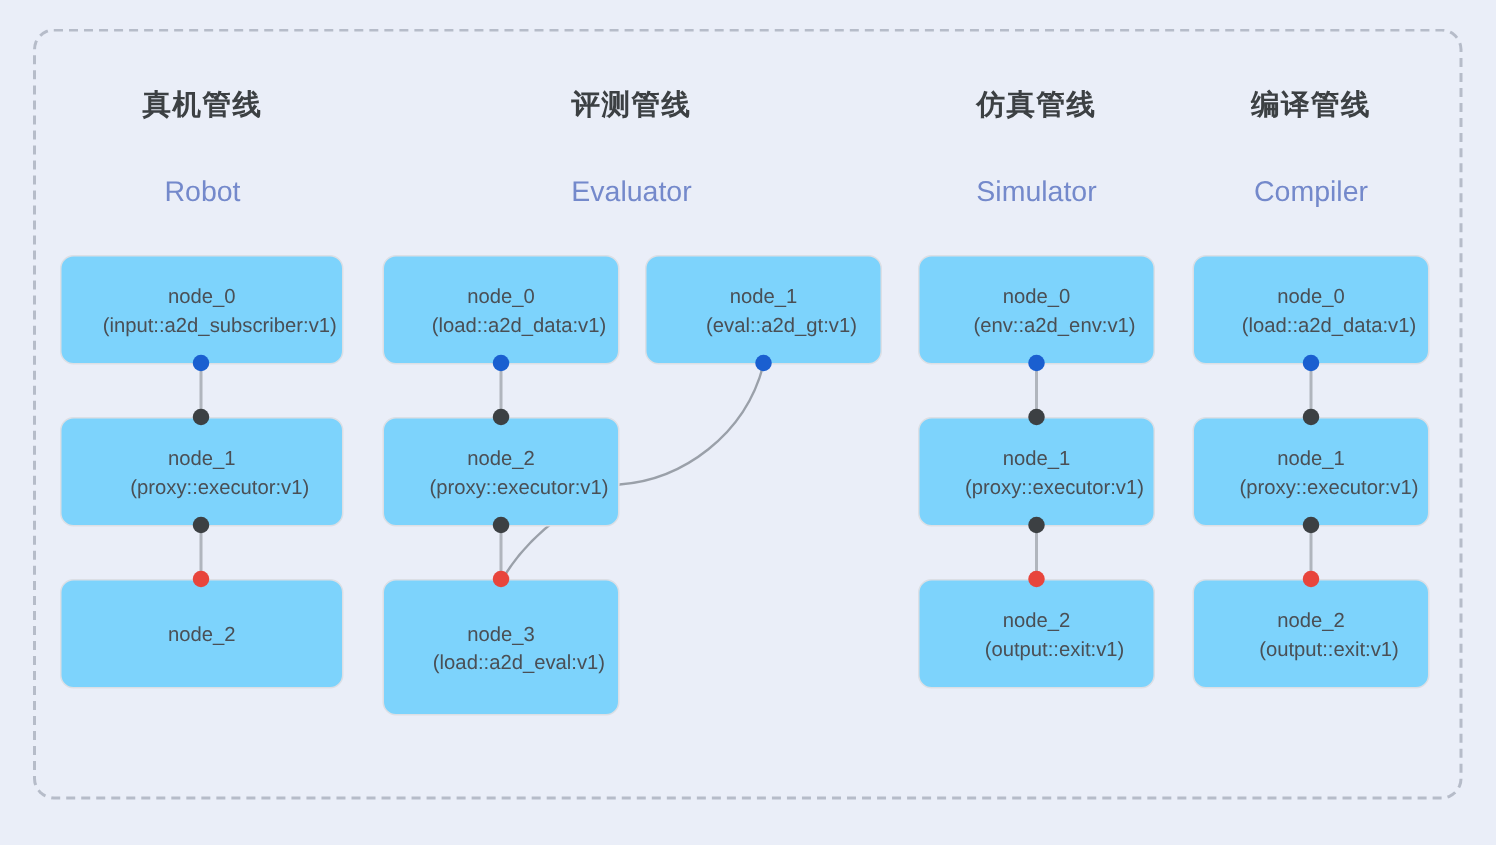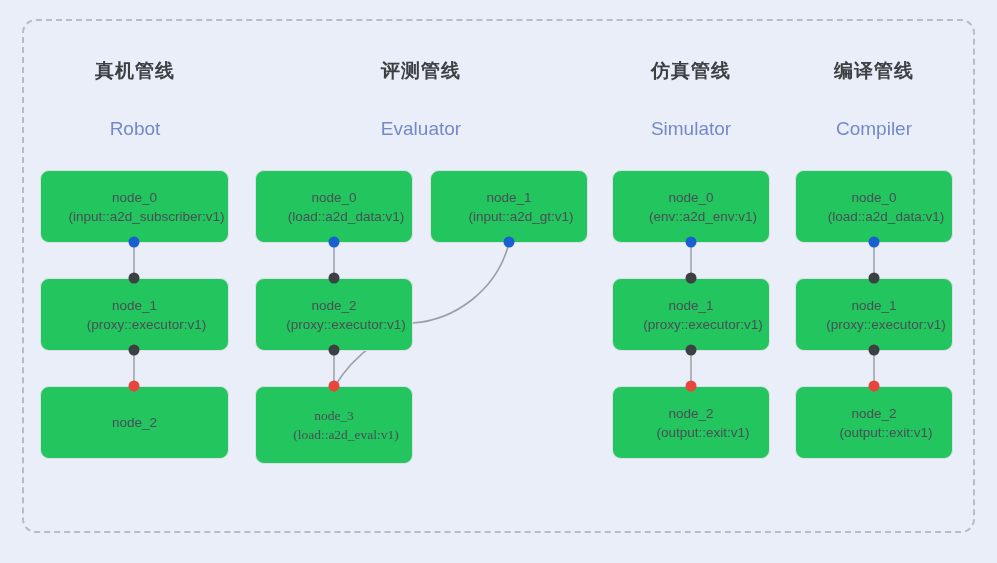--- a/index.html
+++ b/index.html
@@ -56,21 +56,21 @@
     color: #7489cb;
     line-height: 22px;
     margin-top: 36px;
     white-space: nowrap;
   }
 
   
   .node-box {
     position: absolute;
     box-sizing: border-box;
-    background: #22c55e;
+    background: #7dd3fc;
     border: 1px solid #dcdfe5;
     border-radius: 9px;
     display: flex;
     flex-direction: column;
     align-items: center;
     justify-content: center;
     text-align: center;
     padding: 4px 6px;
   }
   .node-name {
@@ -163,27 +163,27 @@
   <div class="node-box" style="left:40px; top:386px; width:189px; height:73px;">
     <div class="node-name">node_2</div>
   </div>
 
   <div class="node-box" style="left:255px; top:170px; width:158px; height:73px;">
     <div class="node-name">node_0</div>
     <div class="node-type">(load::a2d_data:v1)</div>
   </div>
   <div class="node-box" style="left:430px; top:170px; width:158px; height:73px;">
     <div class="node-name">node_1</div>
-    <div class="node-type">(input::a2d_gt:v1)</div>
+    <div class="node-type">(eval::a2d_gt:v1)</div>
   </div>
   <div class="node-box" style="left:255px; top:278px; width:158px; height:73px;">
     <div class="node-name">node_2</div>
     <div class="node-type">(proxy::executor:v1)</div>
   </div>
-  <div class="node-box" style="left:255px; top:386px; width:158px; height:78px;font-family:Liberation Serif, serif;">
+  <div class="node-box" style="left:255px; top:386px; width:158px; height:91px;">
     <div class="node-name">node_3</div>
     <div class="node-type">(load::a2d_eval:v1)</div>
   </div>
 
   <div class="node-box" style="left:612px; top:170px; width:158px; height:73px;">
     <div class="node-name">node_0</div>
     <div class="node-type">(env::a2d_env:v1)</div>
   </div>
   <div class="node-box" style="left:612px; top:278px; width:158px; height:73px;">
     <div class="node-name">node_1</div>

